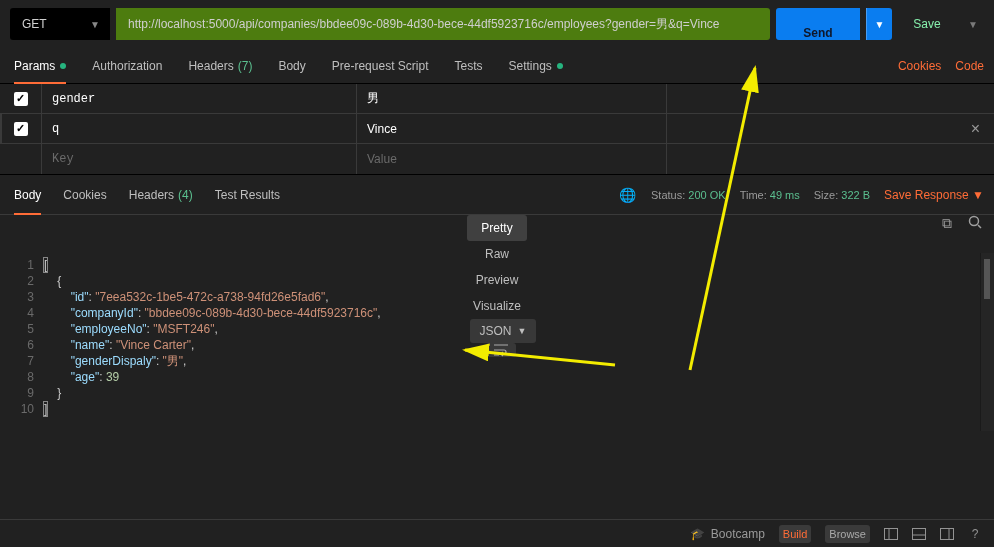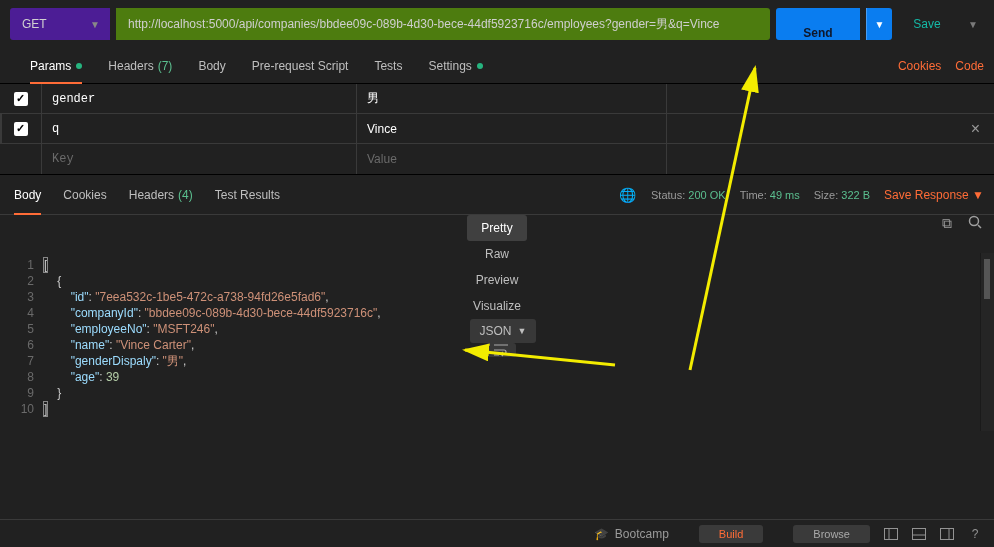--- a/index.html
+++ b/index.html
@@ -1,27 +1,27 @@
 <!DOCTYPE html>
 <html><head>
 <meta charset="utf-8">
 <style>
 * { margin:0; padding:0; box-sizing:border-box; font-family:Arial,Helvetica,sans-serif; }
 body { background:#212121; color:#bfbfbf; width:994px; height:547px; overflow:hidden; position:relative; font-size:12px; }
 
 .topbar { display:flex; align-items:center; padding:8px 10px 8px 10px; gap:6px; }
-.method-select { background:#4c1d95; color:#d0d0d0; height:32px; width:100px; display:flex; align-items:center; padding:0 12px; position:relative; border-radius:3px 0 0 3px; }
+.method-select { background:#000000; color:#d0d0d0; height:32px; width:100px; display:flex; align-items:center; padding:0 12px; position:relative; border-radius:3px 0 0 3px; }
 .method-select .chev { position:absolute; right:10px; font-size:10px; color:#888; }
 .url-input { background:#4d7c0f; color:#cfcfcf; height:32px; flex:1; display:flex; align-items:center; padding:0 12px; border-radius:0 3px 3px 0; font-size:12px; overflow:hidden; white-space:nowrap; }
 .send-btn { background:#0a7df0; color:#0f172a; height:32px; width:84px; display:flex; align-items:flex-end; justify-content:center; border-radius:3px 0 0 3px; font-weight:bold; }
 .send-drop { background:#0a7df0; width:26px; height:32px; display:flex; align-items:center; justify-content:center; color:#fff; border-left:1px solid rgba(255,255,255,0.25); border-radius:0 3px 3px 0; font-size:10px; }
-.save-btn { color:#14b8a6; height:32px; width:58px; display:flex; align-items:center; justify-content:center; }
+.save-btn { color:#86efac; height:32px; width:58px; display:flex; align-items:center; justify-content:center; }
 .save-drop { width:22px; height:32px; display:flex; align-items:center; justify-content:center; color:#7a7a7a; font-size:10px; }
 
-.reqtabs { display:flex; align-items:center; padding:0 30px; height:36px; gap:26px; position:relative; border-bottom:1px solid #000; }
+.reqtabs { display:flex; align-items:center; padding:0 14px; height:36px; gap:26px; position:relative; border-bottom:1px solid #000; }
 .reqtab { position:relative; height:36px; display:flex; align-items:center; color:#bfbfbf; font-size:12px; }
 .reqtab.active { color:#fff; }
 .reqtab.active::after { content:''; position:absolute; left:0; right:0; bottom:0; height:2px; background:#ff6c37; }
 .dot-green { width:6px; height:6px; background:#26b47f; border-radius:50%; display:inline-block; margin-left:5px; }
 .count-green { color:#5bbf8f; margin-left:4px; }
 .rlinks { position:absolute; right:10px; display:flex; gap:14px; color:#ff6c37; }
 
 .params-area { display:flex; flex-direction:column; border-bottom:1px solid #000; }
 .prow { display:flex; height:30px; border-bottom:1px solid #3a3a3a; align-items:center; }
 .prow:last-child { border-bottom:none; }
@@ -58,21 +58,21 @@
 .punct { color:#ccc; }
 .key-str { color:#9cdcfe; }
 .str { color:#ce9178; }
 .num { color:#b5cea8; }
 .bracket-hi1 { outline:1px solid #888; }
 .minimap { width:14px; background:#252525; border-left:1px solid #1a1a1a; position:relative; }
 .minimap-lines { position:absolute; top:6px; left:3px; width:6px; height:40px; background:#555; }
 
 .statusbar { position:absolute; bottom:0; left:0; right:0; height:28px; border-top:1px solid #3a3a3a; display:flex; align-items:center; padding:0 12px; justify-content:flex-end; gap:14px; font-size:12px; }
 .sb-item { display:flex; align-items:center; gap:5px; color:#9a9a9a; }
-.sb-pill { padding:3px 20px; border-radius:3px; font-size:11px;margin-left:16px; }
+.sb-pill { padding:3px 4px; border-radius:3px; font-size:11px; }
 .sb-pill.build { background:#3a3a3a; color:#ff6c37; }
 .sb-pill.browse { background:#3a3a3a; color:#aaa; }
 .sb-icon { width:14px; height:14px; display:flex; align-items:center; justify-content:center; color:#939393; }
 
 .arrow { position:absolute; pointer-events:none; }
 </style>
 </head>
 <body>
 
 <div class="topbar">
@@ -91,20 +91,21 @@
     <span>Save</span>
   </div>
   <div class="save-drop">▼</div>
 </div>
 
 <div class="reqtabs">
   <div class="reqtab active">
     <span>Params</span>
     <span class="dot-green"></span>
   </div>
+  <div class="reqtab">Authorization</div>
   <div class="reqtab">
     <span>Headers</span>
     <span class="count-green">(7)</span>
   </div>
   <div class="reqtab">Body</div>
   <div class="reqtab">Pre-request Script</div>
   <div class="reqtab">Tests</div>
   <div class="reqtab">
     <span>Settings</span>
     <span class="dot-green"></span>

